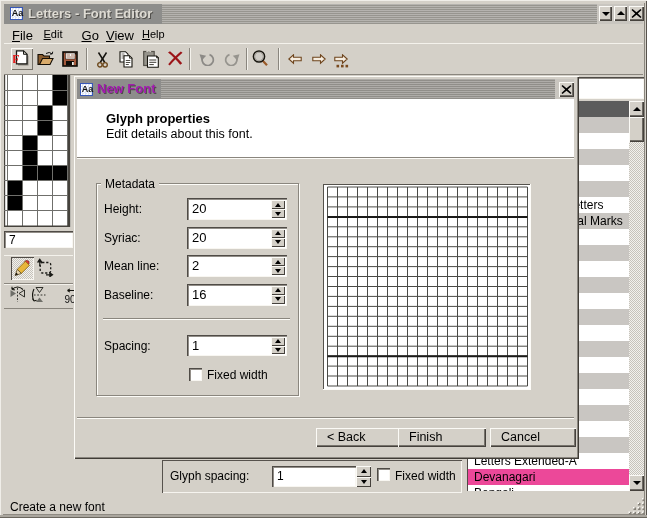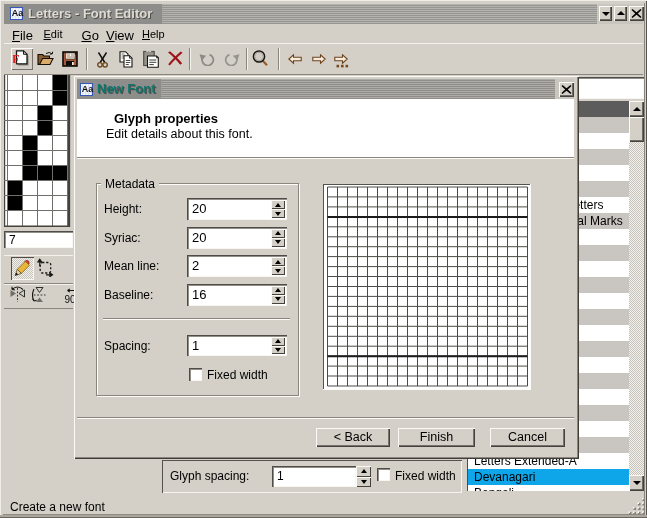--- a/index.html
+++ b/index.html
@@ -12,21 +12,21 @@
 .tri-up{width:0;height:0;border-left:4px solid transparent;border-right:4px solid transparent;border-bottom:4px solid #000;}
 .tri-dn{width:0;height:0;border-left:4px solid transparent;border-right:4px solid transparent;border-top:4px solid #000;}
 .spinbox{position:absolute;box-shadow:inset 1px 1px 0 #4f4b46, inset 2px 2px 0 #928e88, inset -1px -1px 0 #f8f6f1;background:#fff;}
 .spinval{position:absolute;left:5px;top:3px;font-size:13px;text-align:center;}
 .spinbtns{position:absolute;right:2px;top:2px;bottom:2px;width:14px;}
 .sb{position:absolute;left:0;width:14px;height:50%;box-shadow:inset 1px 1px 0 #fbfaf6, inset -1px -1px 0 #45413c;background:#d4d0c8;display:flex;align-items:center;justify-content:center;}
 .sb.up{top:0;}
 .sb.dn{bottom:0;}
 .sb .tri-up{border-left-width:3.5px;border-right-width:3.5px;border-bottom-width:4px;}
 .sb .tri-dn{border-left-width:3.5px;border-right-width:3.5px;border-top-width:4px;}
-.btn{position:absolute;box-shadow:inset 1px 1px 0 #fbfaf6, inset -1px -1px 0 #45413c, inset -2px -2px 0 #77736c;background:#d4d0c8;text-align:center;font-size:12.5px;}
+.btn{position:absolute;box-shadow:inset 1px 1px 0 #fbfaf6, inset -1px -1px 0 #45413c, inset -2px -2px 0 #77736c;background:#d4d0c8;font-size:12.5px;padding-left:11px;}
 .cb{position:absolute;width:13px;height:13px;background:#fff;box-shadow:inset 1px 1px 0 #4f4b46, inset 2px 2px 0 #928e88, inset -1px -1px 0 #f8f6f1;}
 .dither{background-image:conic-gradient(#f2f1ed 25%,#c7c3bb 0 50%,#f2f1ed 0 75%,#c7c3bb 0);background-size:2px 2px;}
 </style>
 </head>
 <body>
 <div id="root">
 
 <div class="abs" style="left:0;top:0;width:647px;height:518px;box-shadow:inset 1px 1px 0 #f0eee9, inset -1px -1px 0 #57534d;"></div>
 <div class="abs" style="left:644px;top:3px;width:1px;height:513px;background:#8a867e;"></div>
 <div class="abs" style="left:3px;top:514px;width:642px;height:1px;background:#8e8a82;"></div>
@@ -221,21 +221,21 @@
   <div style="height:16px;line-height:16px;padding-left:6px;background:#c9c6c2;">Arabic</div>
   <div style="height:16px;line-height:16px;padding-left:6px;">Syriac</div>
   <div style="height:16px;line-height:16px;padding-left:6px;background:#c9c6c2;">Arabic Supplement</div>
   <div style="height:16px;line-height:16px;padding-left:6px;">Thaana</div>
   <div style="height:16px;line-height:16px;padding-left:6px;background:#c9c6c2;">NKo</div>
   <div style="height:16px;line-height:16px;padding-left:6px;">Samaritan</div>
   <div style="height:16px;line-height:16px;padding-left:6px;background:#c9c6c2;">Mandaic</div>
   <div style="height:16px;line-height:16px;padding-left:6px;">Syriac Supplement</div>
   <div style="height:16px;line-height:16px;padding-left:6px;background:#c9c6c2;">Arabic Extended-B</div>
   <div style="height:16px;line-height:16px;padding-left:6px;">Letters Extended-A</div>
-  <div style="height:16px;line-height:16px;padding-left:6px;background:#0ea5e9;">Devanagari</div>
+  <div style="height:16px;line-height:16px;padding-left:6px;background:#ec4899;">Devanagari</div>
   <div style="height:16px;line-height:16px;padding-left:6px;">Bengali</div>
 </div>
 
 <div class="abs dither" style="left:629px;top:101px;width:15px;height:390px;"></div>
 <div class="abs raised" style="left:629px;top:101px;width:15px;height:16px;"></div>
 <div class="abs tri-up" style="left:632.5px;top:107px;"></div>
 <div class="abs raised" style="left:629px;top:117px;width:15px;height:25px;"></div>
 <div class="abs raised" style="left:629px;top:475px;width:15px;height:16px;"></div>
 <div class="abs tri-dn" style="left:632.5px;top:481px;"></div>
 
@@ -282,28 +282,28 @@
   </g>
 </svg>
 
 <div class="abs" style="left:73.5px;top:76px;width:505px;height:382.5px;background:#d4d0c8;box-shadow:inset 1px 1px 0 #fcfbf7, inset -1.5px -1.5px 0 #403c36;">
 
   <div class="abs" style="left:3.5px;top:3px;width:497px;height:20px;background:repeating-linear-gradient(to bottom,#aeaca8 0 1px,#908e89 1px 2px);"></div>
   <div class="abs" style="left:3.5px;top:3px;width:84px;height:20px;background:#8d8d8b;"></div>
   <div class="abs" style="left:481px;top:3px;width:19.5px;height:20px;background:#c9c6c0;"></div>
   <div class="abs" style="left:6.5px;top:6.5px;width:13px;height:13px;background:#fff;border:1px solid #3858b8;box-sizing:border-box;background-image:conic-gradient(#dce4f6 25%,#fff 0 50%,#dce4f6 0 75%,#fff 0);background-size:3px 3px;"></div>
   <div class="abs" style="left:7.5px;top:4.5px;width:13px;height:13px;font-size:9px;font-weight:bold;color:#111;line-height:16px;text-align:center;">Aa</div>
-  <div class="abs" style="left:23.5px;top:5px;height:16px;line-height:16px;font-size:13px;font-weight:bold;color:#0f766e;text-shadow:1px 1px 0 #504e4a;">New Font</div>
+  <div class="abs" style="left:23.5px;top:5px;height:16px;line-height:16px;font-size:13px;font-weight:bold;color:#a21caf;text-shadow:1px 1px 0 #504e4a;">New Font</div>
   <div class="abs raised" style="left:485.5px;top:6px;width:14.5px;height:14.5px;"></div>
   <svg class="abs" style="left:487.5px;top:8px;" width="11" height="11" viewBox="0 0 11 11">
     <path d="M1.5 1 L5.5 4.3 L9.5 1 L10.5 2 L6.8 5.5 L10.5 9 L9.5 10 L5.5 6.7 L1.5 10 L0.5 9 L4.2 5.5 L0.5 2 Z" fill="#000"></path>
   </svg>
 
   <div class="abs" style="left:3.5px;top:23px;width:497px;height:57.5px;background:#fff;"></div>
-  <div class="abs" style="left:32.5px;top:35px;font-size:13px;font-weight:bold;color:#000;margin-left:8px;">Glyph properties</div>
+  <div class="abs" style="left:32.5px;top:35px;font-size:13px;font-weight:bold;color:#000;">Glyph properties</div>
   <div class="abs" style="left:32.5px;top:51px;font-size:12.5px;color:#000;">Edit details about this font.</div>
   <div class="abs" style="left:3.5px;top:80.5px;width:497px;height:1px;background:#8a867e;box-shadow:0 1px 0 #fdfcf8;"></div>
 
   <div class="abs" style="left:22.5px;top:107px;width:201px;height:211px;border:1px solid #8a867e;box-shadow:1px 1px 0 #fdfcf8, inset 1px 1px 0 #fdfcf8;"></div>
   <div class="abs" style="left:27.5px;top:101px;font-size:12px;background:#d4d0c8;padding:0 4px;">Metadata</div>
 
   <div class="abs" style="left:30.5px;top:126px;font-size:12px;">Height:</div>
   <div class="spinbox" style="left:113.5px;top:122px;width:100px;height:22px;">
         <div class="spinval">20</div>
     <div class="spinbtns">

